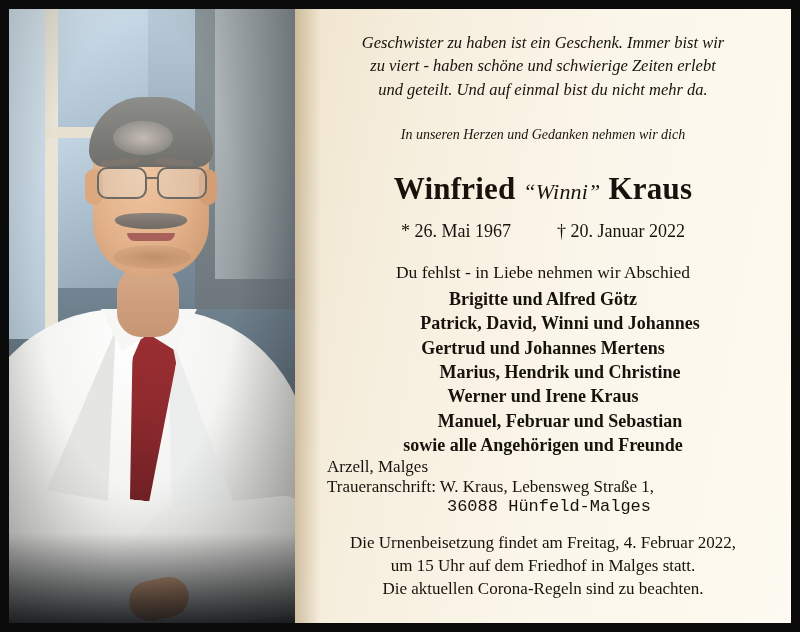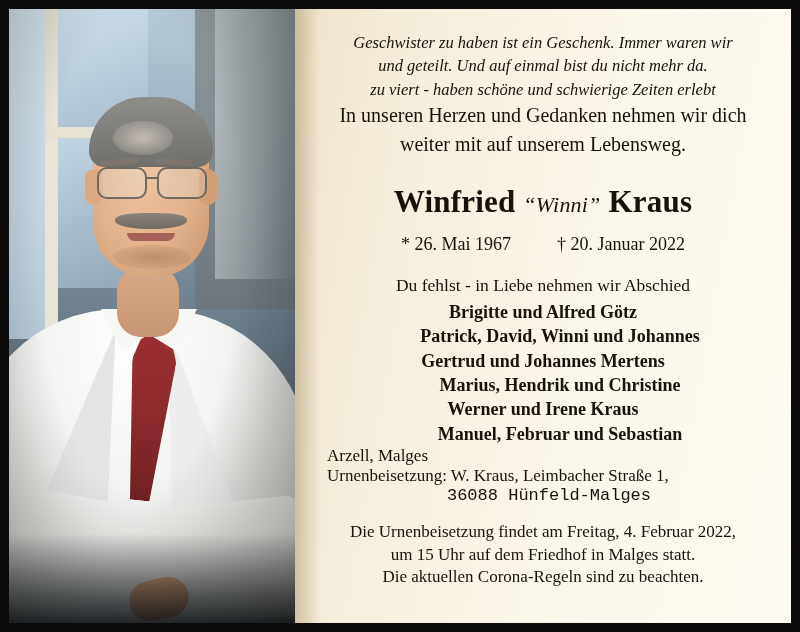--- a/index.html
+++ b/index.html
@@ -230,23 +230,24 @@
     pointer-events: none;
   }
 
   .verse {
     font-style: italic;
     font-size: 16.5px;
     line-height: 1.42;
     margin: 6px 8px 0 8px;
   }
   .verse2 {
-    font-size: 20px;
+    font-style: italic;
+    font-size: 14px;
     line-height: 1.42;
-    margin: 0 14px 0 14px;
+    margin: 24px 14px 0 14px;
   }
   .name {
     margin-top: 26px;
     font-size: 31px;
     font-weight: bold;
     letter-spacing: 0.2px;
     white-space: nowrap;
   }
   .name .nick {
     font-size: 22px;
@@ -333,28 +334,27 @@
     <div class="arm"></div>
     <div class="hand"></div>
     <div class="lowerdark"></div>
     <div class="vignette"></div>
   </div>
 
   <div class="panel">
     <div class="edge-shade"></div>
 
     <div class="verse">
-      <div>Geschwister zu haben ist ein Geschenk. Immer waren wir</div>
+      <div>Geschwister zu haben ist ein Geschenk. Immer bist wir</div>
+      <div>zu viert - haben schöne und schwierige Zeiten erlebt</div>
       <div>und geteilt. Und auf einmal bist du nicht mehr da.</div>
-      <div>zu viert - haben schöne und schwierige Zeiten erlebt</div>
     </div>
 
     <div class="verse2">
       <div>In unseren Herzen und Gedanken nehmen wir dich</div>
-      <div>weiter mit auf unserem Lebensweg.</div>
     </div>
 
     <div class="name">
       <span>Winfried</span>
       <span class="nick">“Winni”</span>
       <span>Kraus</span>
     </div>
 
     <div class="dates">
       <span>* 26. Mai 1967</span>
@@ -363,26 +363,27 @@
 
     <div class="farewell">Du fehlst - in Liebe nehmen wir Abschied</div>
 
     <div class="family">
       <div>Brigitte und Alfred Götz</div>
       <div class="indent">Patrick, David, Winni und Johannes</div>
       <div>Gertrud und Johannes Mertens</div>
       <div class="indent">Marius, Hendrik und Christine</div>
       <div>Werner und Irene Kraus</div>
       <div class="indent">Manuel, Februar und Sebastian</div>
+      <div>sowie alle Angehörigen und Freunde</div>
     </div>
 
     <div class="location">Arzell, Malges</div>
 
     <div class="address">
-      <div>Urnenbeisetzung: W. Kraus, Leimbacher Straße 1,</div>
+      <div>Traueranschrift: W. Kraus, Lebensweg Straße 1,</div>
       <div class="line2">36088 Hünfeld-Malges</div>
     </div>
 
     <div class="closing">
       <div>Die Urnenbeisetzung findet am Freitag, 4. Februar 2022,</div>
       <div>um 15 Uhr auf dem Friedhof in Malges statt.</div>
       <div>Die aktuellen Corona-Regeln sind zu beachten.</div>
     </div>
   </div>
 

